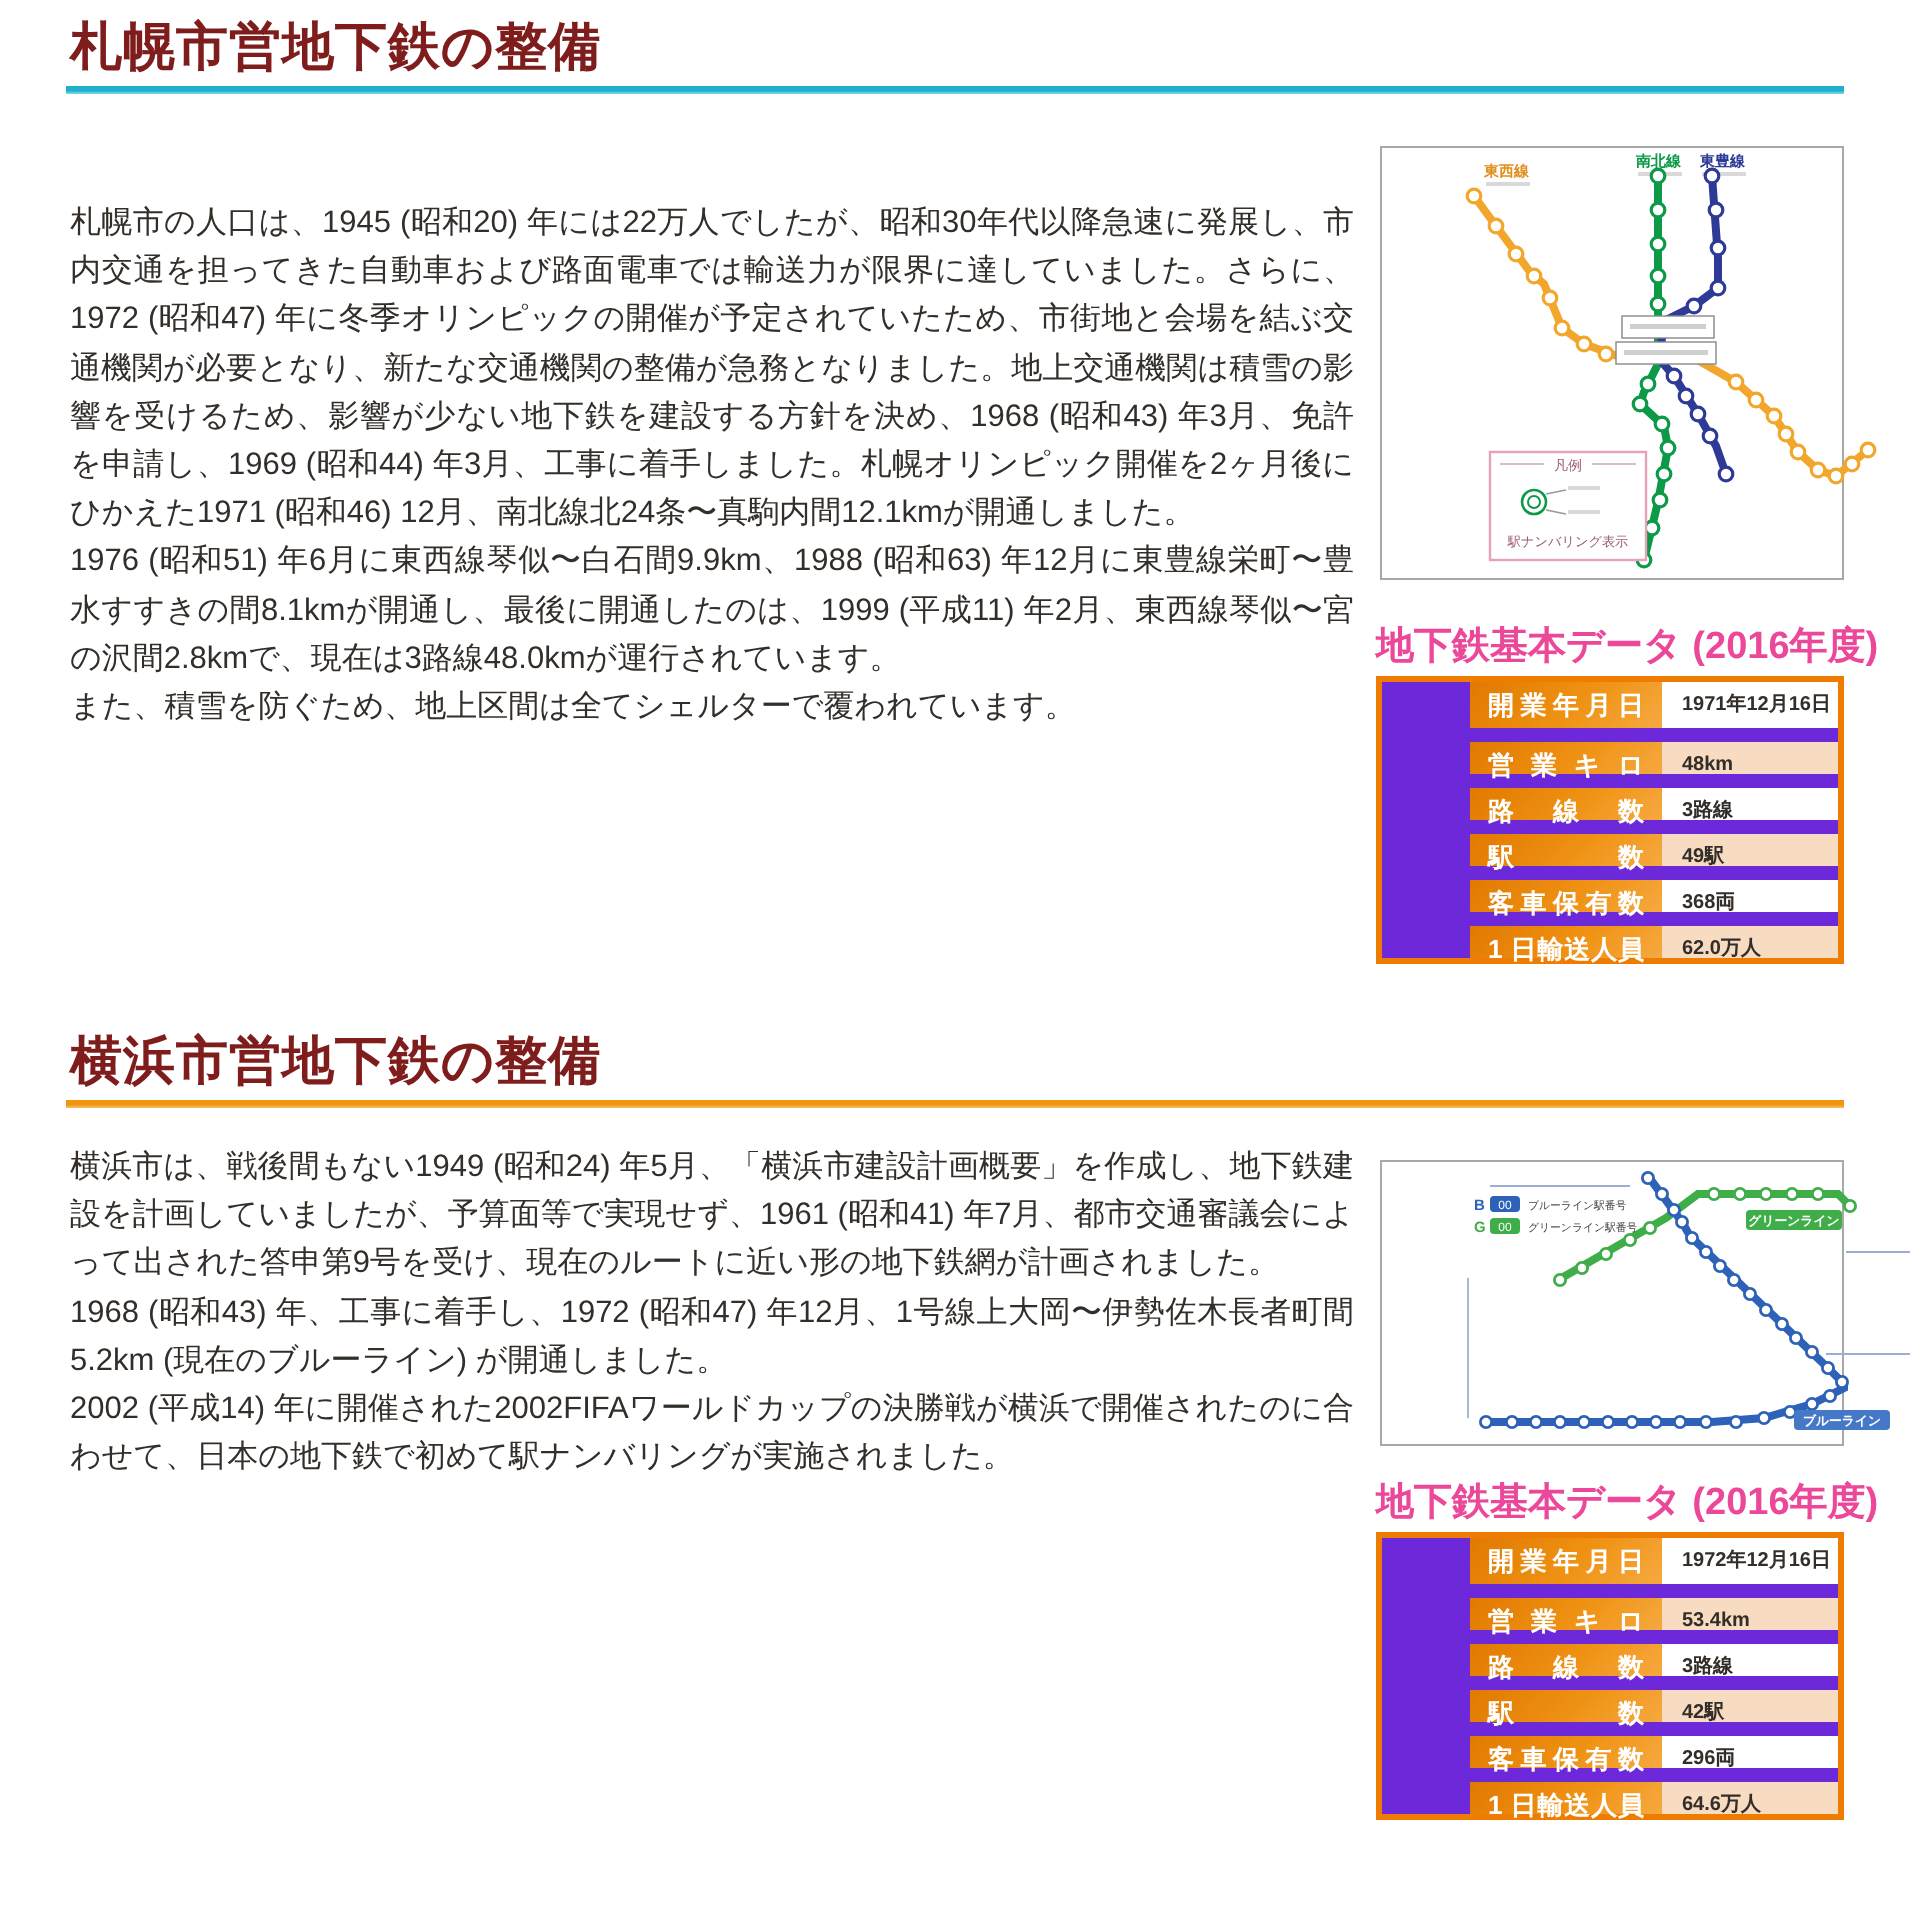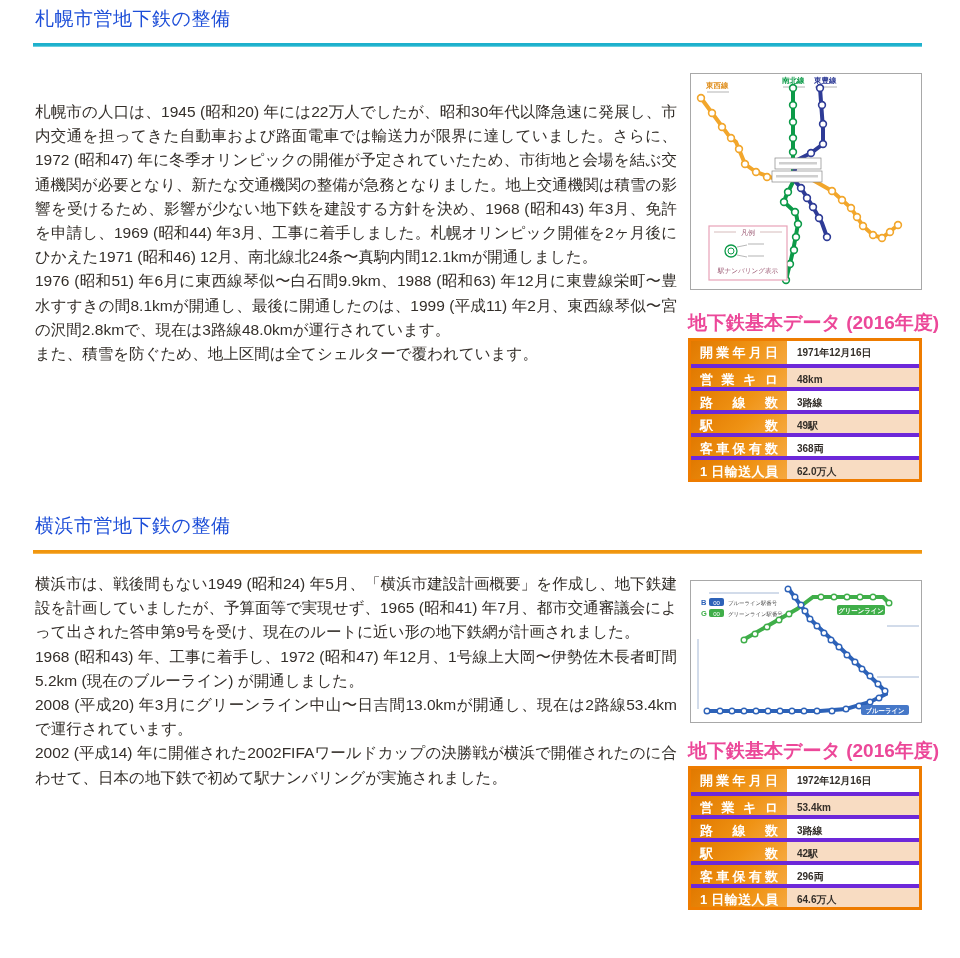--- a/index.html
+++ b/index.html
@@ -1,35 +1,35 @@
 <!DOCTYPE html>
 <html><head>
 <meta charset="utf-8">
 <style>
   * { margin:0; padding:0; box-sizing:border-box; }
   html,body { width:960px; height:958px; background:#ffffff; overflow:hidden;
               font-family:"Liberation Sans", sans-serif; }
   .abs { position:absolute; }
 
-  .section-title { left:35px; font-size:19px; font-weight:400; color:#1d4ed8; letter-spacing:0.5px; }
+  .section-title { left:35px; font-size:26px; font-weight:700; color:#7f1d1d; letter-spacing:0.5px; }
   .rule { left:33px; width:889px; height:4px; }
   .rule-cyan   { background:linear-gradient(180deg,#1db0cc 60%,#8adce8); }
   .rule-orange { background:linear-gradient(180deg,#f0950d 60%,#f8c168); }
 
   .bodytext { left:35px; width:642px; font-size:15.5px; line-height:24.2px;
               color:#332e29; font-weight:500; text-align:justify; }
   .bodytext p { margin:0; }
 
-  .mapbox { left:690px; width:232px; background:#fff; border:1px solid #a8a8a8; }
+  .mapbox { left:690px; width:232px; background:#fff; border:1px solid #a8a8a8;padding-left:36px; }
 
   .table-title { left:688px; font-size:19px; font-weight:700; color:#ec4899; }
 
-  .datatable { left:688px; width:234px; border:3px solid #ee7c00; background:#6d28d9; }
+  .datatable { left:688px; width:234px; border:3px solid #ee7c00; background:#6d28d9;padding-left:44px; }
   .t-row { display:flex; height:23px; }
-  .t-row + .t-row { border-top:4px solid #6d28d9; }
+  .t-row + .t-row { border-top:7px solid #6d28d9; }
   .t-label { width:96px; padding:0 9px; color:#ffffff; font-weight:700; font-size:13px;
              line-height:23px; text-align:justify; text-align-last:justify;
              background:linear-gradient(135deg,#e17900 0%,#ef9213 55%,#f6a940 100%); }
   .t-value { flex:1; padding-left:10px; font-weight:700; font-size:10px;
              line-height:23px; color:#332e29; }
   .v-white { background:#ffffff; }
   .v-peach { background:#f8dcc2; }
 
   svg text { font-family:"Liberation Sans", sans-serif; }
 </style>
@@ -157,23 +157,22 @@
   <div class="t-row">
     <div class="t-label">1 日輸送人員</div>
     <div class="t-value v-peach">62.0万人</div>
   </div>
 </div>
 
 <h1 class="abs section-title" style="top:513px;">横浜市営地下鉄の整備</h1>
 <div class="abs rule rule-orange" style="top:550px;"></div>
 
 <div class="abs bodytext" style="top:572px;">
-  <p>横浜市は、戦後間もない1949 (昭和24) 年5月、「横浜市建設計画概要」を作成し、地下鉄建設を計画していましたが、予算面等で実現せず、1965 (昭和41) 年7月、都市交通審議会によって出された答申第9号を受け、現在のルートに近い形の地下鉄網が計画されました。</p>
+  <p>横浜市は、戦後間もない1949 (昭和24) 年5月、「横浜市建設計画概要」を作成し、地下鉄建設を計画していましたが、予算面等で実現せず、1961 (昭和41) 年7月、都市交通審議会によって出された答申第9号を受け、現在のルートに近い形の地下鉄網が計画されました。</p>
   <p>1968 (昭和43) 年、工事に着手し、1972 (昭和47) 年12月、1号線上大岡〜伊勢佐木長者町間5.2km (現在のブルーライン) が開通しました。</p>
-  <p>2008 (平成20) 年3月にグリーンライン中山〜日吉間13.0kmが開通し、現在は2路線53.4kmで運行されています。</p>
   <p>2002 (平成14) 年に開催された2002FIFAワールドカップの決勝戦が横浜で開催されたのに合わせて、日本の地下鉄で初めて駅ナンバリングが実施されました。</p>
 </div>
 
 <div class="abs mapbox" style="top:580px; height:143px;">
   <svg width="230" height="141" viewBox="0 0 230 141">
 
     <g stroke="#9bb0d0" stroke-width="0.9">
       <line x1="18" y1="12" x2="88" y2="12"></line>
       <line x1="196" y1="45" x2="228" y2="45"></line>
       <line x1="186" y1="96" x2="228" y2="96"></line>

